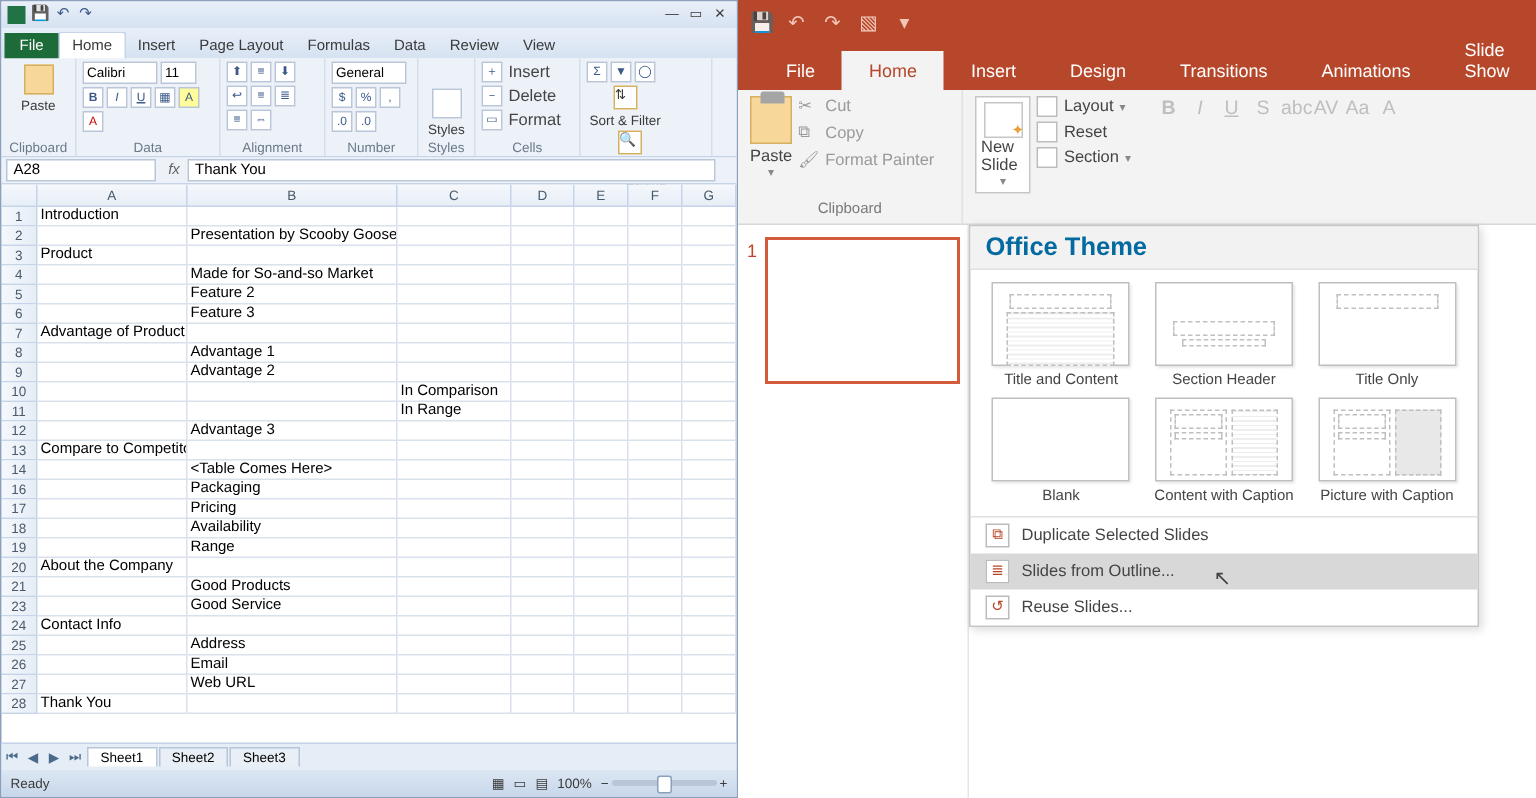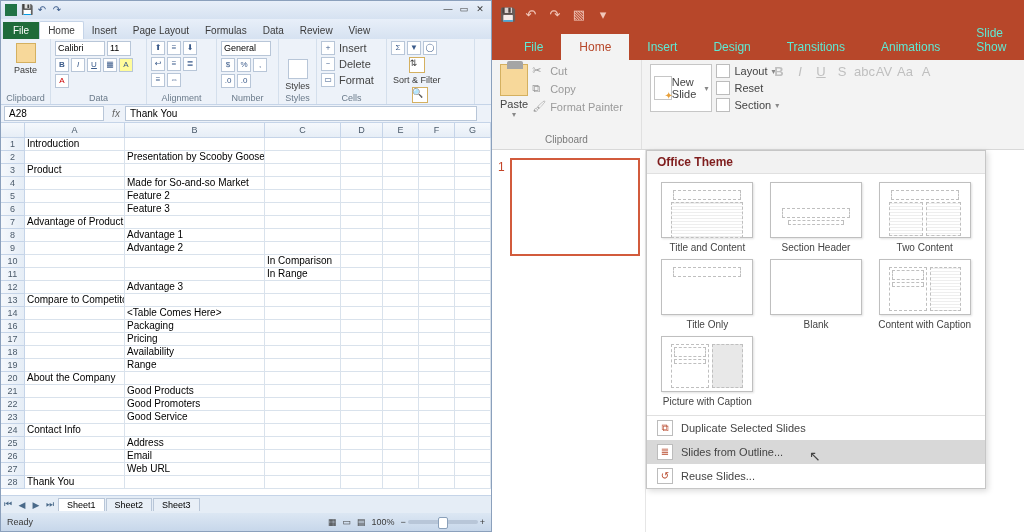--- a/index.html
+++ b/index.html
@@ -52,49 +52,49 @@
 .excel-status .right{display:flex;gap:6px;align-items:center;}
 .excel-status .zoom{display:flex;align-items:center;gap:2px;}
 .excel-status .zoom .track{width:70px;height:4px;background:#b8c6d8;border-radius:2px;position:relative;}
 .excel-status .zoom .track::after{content:"";position:absolute;left:50%;top:-3px;width:8px;height:10px;background:#fff;border:1px solid #8aa0ba;border-radius:2px;transform:translateX(-50%);}
 
 
 .ppt{flex:1;height:532px;background:#fff;display:flex;flex-direction:column;}
 .ppt-titlebar{height:30px;background:#b7472a;display:flex;align-items:center;padding:0 8px;gap:10px;}
 .ppt-titlebar .qicon{width:14px;height:14px;color:#f8d5ca;opacity:.9;font-size:13px;line-height:14px;text-align:center;}
 .ppt-tabbar{height:30px;background:#b7472a;display:flex;align-items:flex-end;padding-left:14px;}
-.ppt-tabbar .tab{padding:6px 18px;color:#5eead4;font-size:12px;}
+.ppt-tabbar .tab{padding:6px 18px;color:#ffffff;font-size:12px;}
 .ppt-tabbar .tab.active{background:#f3f3f3;color:#b7472a;}
 
 .ppt-ribbon{height:90px;background:#f3f3f3;border-bottom:1px solid #d8d8d8;display:flex;}
 .pp-group{border-right:1px solid #e0e0e0;padding:4px 8px 2px;display:flex;flex-direction:column;justify-content:space-between;}
 .pp-group .top{display:flex;gap:4px;}
 .pp-group .lbl{font-size:10px;color:#7a7a7a;text-align:center;padding:2px 0;}
 .pp-paste{display:flex;flex-direction:column;align-items:center;font-size:11px;color:#444;}
 .pp-paste .ic{width:28px;height:32px;background:#f7d89a;border:1px solid #d4b060;position:relative;margin-bottom:2px;}
 .pp-paste .ic::after{content:"";position:absolute;top:-4px;left:6px;width:16px;height:8px;background:#a5a5a5;border-radius:2px 2px 0 0;}
 .pp-mini{display:flex;align-items:center;gap:4px;font-size:11px;color:#9a9a9a;}
 .pp-mini .ic{width:14px;height:14px;}
-.pp-newslide{display:flex;align-items:center;font-size:11px;color:#444;background:#fff;border:1px solid #c6c6c6;padding:3px;}
+.pp-newslide{display:flex;flex-direction:column;align-items:center;font-size:11px;color:#444;background:#fff;border:1px solid #c6c6c6;padding:3px;}
 .pp-newslide .ic{width:26px;height:24px;border:1px solid #c6c6c6;background:#fff;position:relative;}
 .pp-newslide .ic::after{content:"✦";position:absolute;right:-2px;bottom:-2px;color:#e8a03a;font-size:10px;}
 .pp-row{display:flex;align-items:center;gap:4px;font-size:11px;color:#444;}
 .pp-row .ic{width:14px;height:14px;border:1px solid #bcbcbc;background:#fff;}
 .pp-fontbtns{display:flex;gap:3px;}
 .pp-fontbtns span{font-size:13px;color:#bfbfbf;width:18px;text-align:center;}
 
 .ppt-body{flex:1;display:flex;background:#fff;}
 .thumb-pane{width:154px;background:#fff;border-right:1px solid #e6e6e6;padding:8px;}
 .thumb{border:2px solid #d25b3c;width:130px;height:98px;background:#fff;margin-left:10px;position:relative;}
 .thumb-num{position:absolute;left:-14px;top:0;font-size:12px;color:#c44427;}
 
 
 .dropdown{flex:1;background:#fff;position:relative;}
 .dd-panel{position:absolute;left:0;top:0;width:340px;background:#fff;border:1px solid #c6c6c6;box-shadow:2px 2px 6px rgba(0,0,0,.15);}
-.dd-hdr{background:#f2f2f2;padding:4px 10px;font-size:12px;font-weight:600;color:#7f1d1d;border-bottom:1px solid #e0e0e0;}
+.dd-hdr{background:#f2f2f2;padding:4px 10px;font-size:17px;font-weight:600;color:#0369a1;border-bottom:1px solid #e0e0e0;}
 .dd-grid{display:grid;grid-template-columns:repeat(3,1fr);gap:6px 4px;padding:8px;}
 .layout-item{display:flex;flex-direction:column;align-items:center;font-size:10px;color:#444;gap:4px;}
 .layout-thumb{width:92px;height:56px;border:1px solid #bfbfbf;background:#fff;box-shadow:1px 1px 2px rgba(0,0,0,.12);position:relative;padding:5px;}
 .lt-title{border:1px dashed #bfbfbf;height:10px;margin:2px 6px;}
 .lt-sub{border:1px dashed #bfbfbf;height:5px;margin:2px 12px;}
 .lt-half{display:flex;gap:3px;height:34px;margin:2px 4px;}
 .lt-half div{flex:1;border:1px dashed #bfbfbf;}
 .lt-full{border:1px dashed #bfbfbf;height:36px;margin:2px 4px;}
 .lt-content{background:repeating-linear-gradient(#eee,#eee 1px,#fff 1px,#fff 3px);border:1px dashed #bfbfbf;}
 .dd-footer{border-top:1px solid #e0e0e0;}
@@ -436,30 +436,20 @@
           <div class="rh">21</div>
           <div class="cell wA"></div>
           <div class="cell wB">Good Products</div>
           <div class="cell wC"></div>
           <div class="cell wD"></div>
           <div class="cell wE"></div>
           <div class="cell wF"></div>
           <div class="cell wG"></div>
         </div>
         <div class="row">
-          <div class="rh">22</div>
-          <div class="cell wA"></div>
-          <div class="cell wB">Good Promoters</div>
-          <div class="cell wC"></div>
-          <div class="cell wD"></div>
-          <div class="cell wE"></div>
-          <div class="cell wF"></div>
-          <div class="cell wG"></div>
-        </div>
-        <div class="row">
           <div class="rh">23</div>
           <div class="cell wA"></div>
           <div class="cell wB">Good Service</div>
           <div class="cell wC"></div>
           <div class="cell wD"></div>
           <div class="cell wE"></div>
           <div class="cell wF"></div>
           <div class="cell wG"></div>
         </div>
         <div class="row">
@@ -649,30 +639,20 @@
             <div class="layout-item">
               <div class="layout-thumb">
                 <div class="lt-title" style="margin-top:20px;"></div>
                 <div class="lt-sub"></div>
               </div>
               <span style="text-align: left;">Section Header</span>
             </div>
             <div class="layout-item">
               <div class="layout-thumb">
                 <div class="lt-title"></div>
-                <div class="lt-half">
-                  <div class="lt-content"></div>
-                  <div class="lt-content"></div>
-                </div>
-              </div>
-              <span style="text-align: center;">Two Content</span>
-            </div>
-            <div class="layout-item">
-              <div class="layout-thumb">
-                <div class="lt-title"></div>
               </div>
               <span style="text-align: left;">Title Only</span>
             </div>
             <div class="layout-item">
               <div class="layout-thumb"></div>
               <span style="text-align: center;">Blank</span>
             </div>
             <div class="layout-item">
               <div class="layout-thumb">
                 <div class="lt-half" style="height:44px;">

